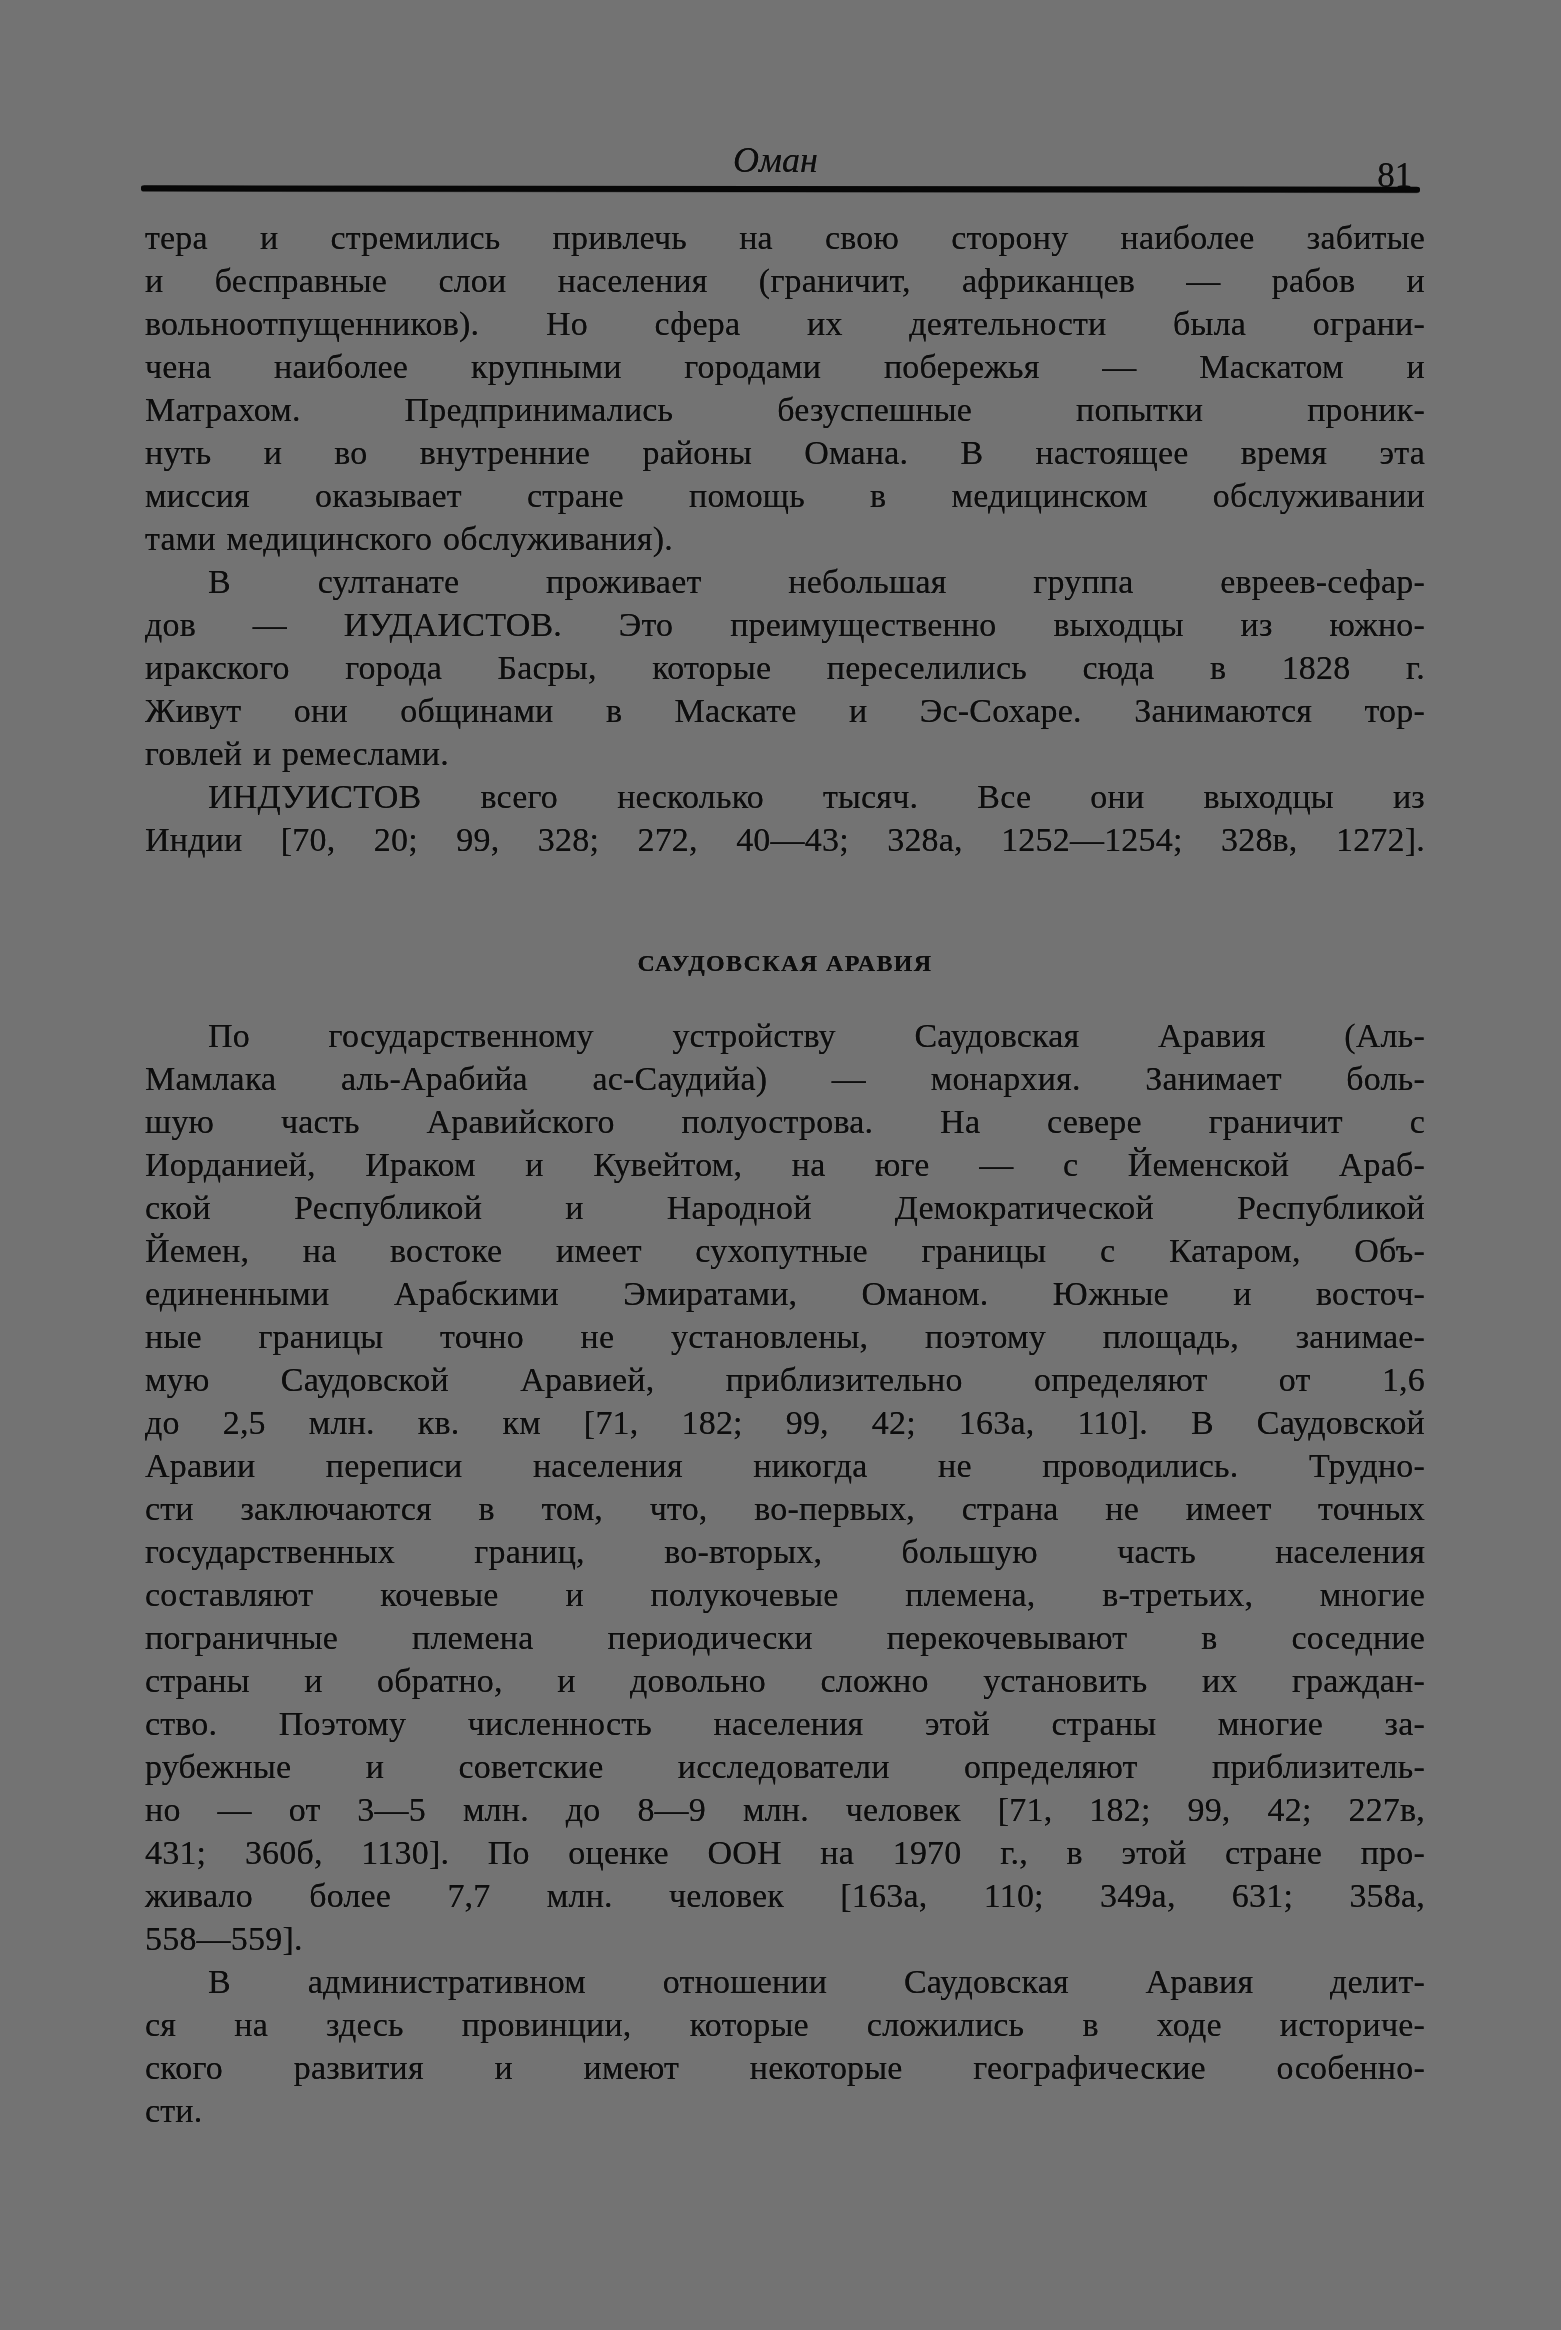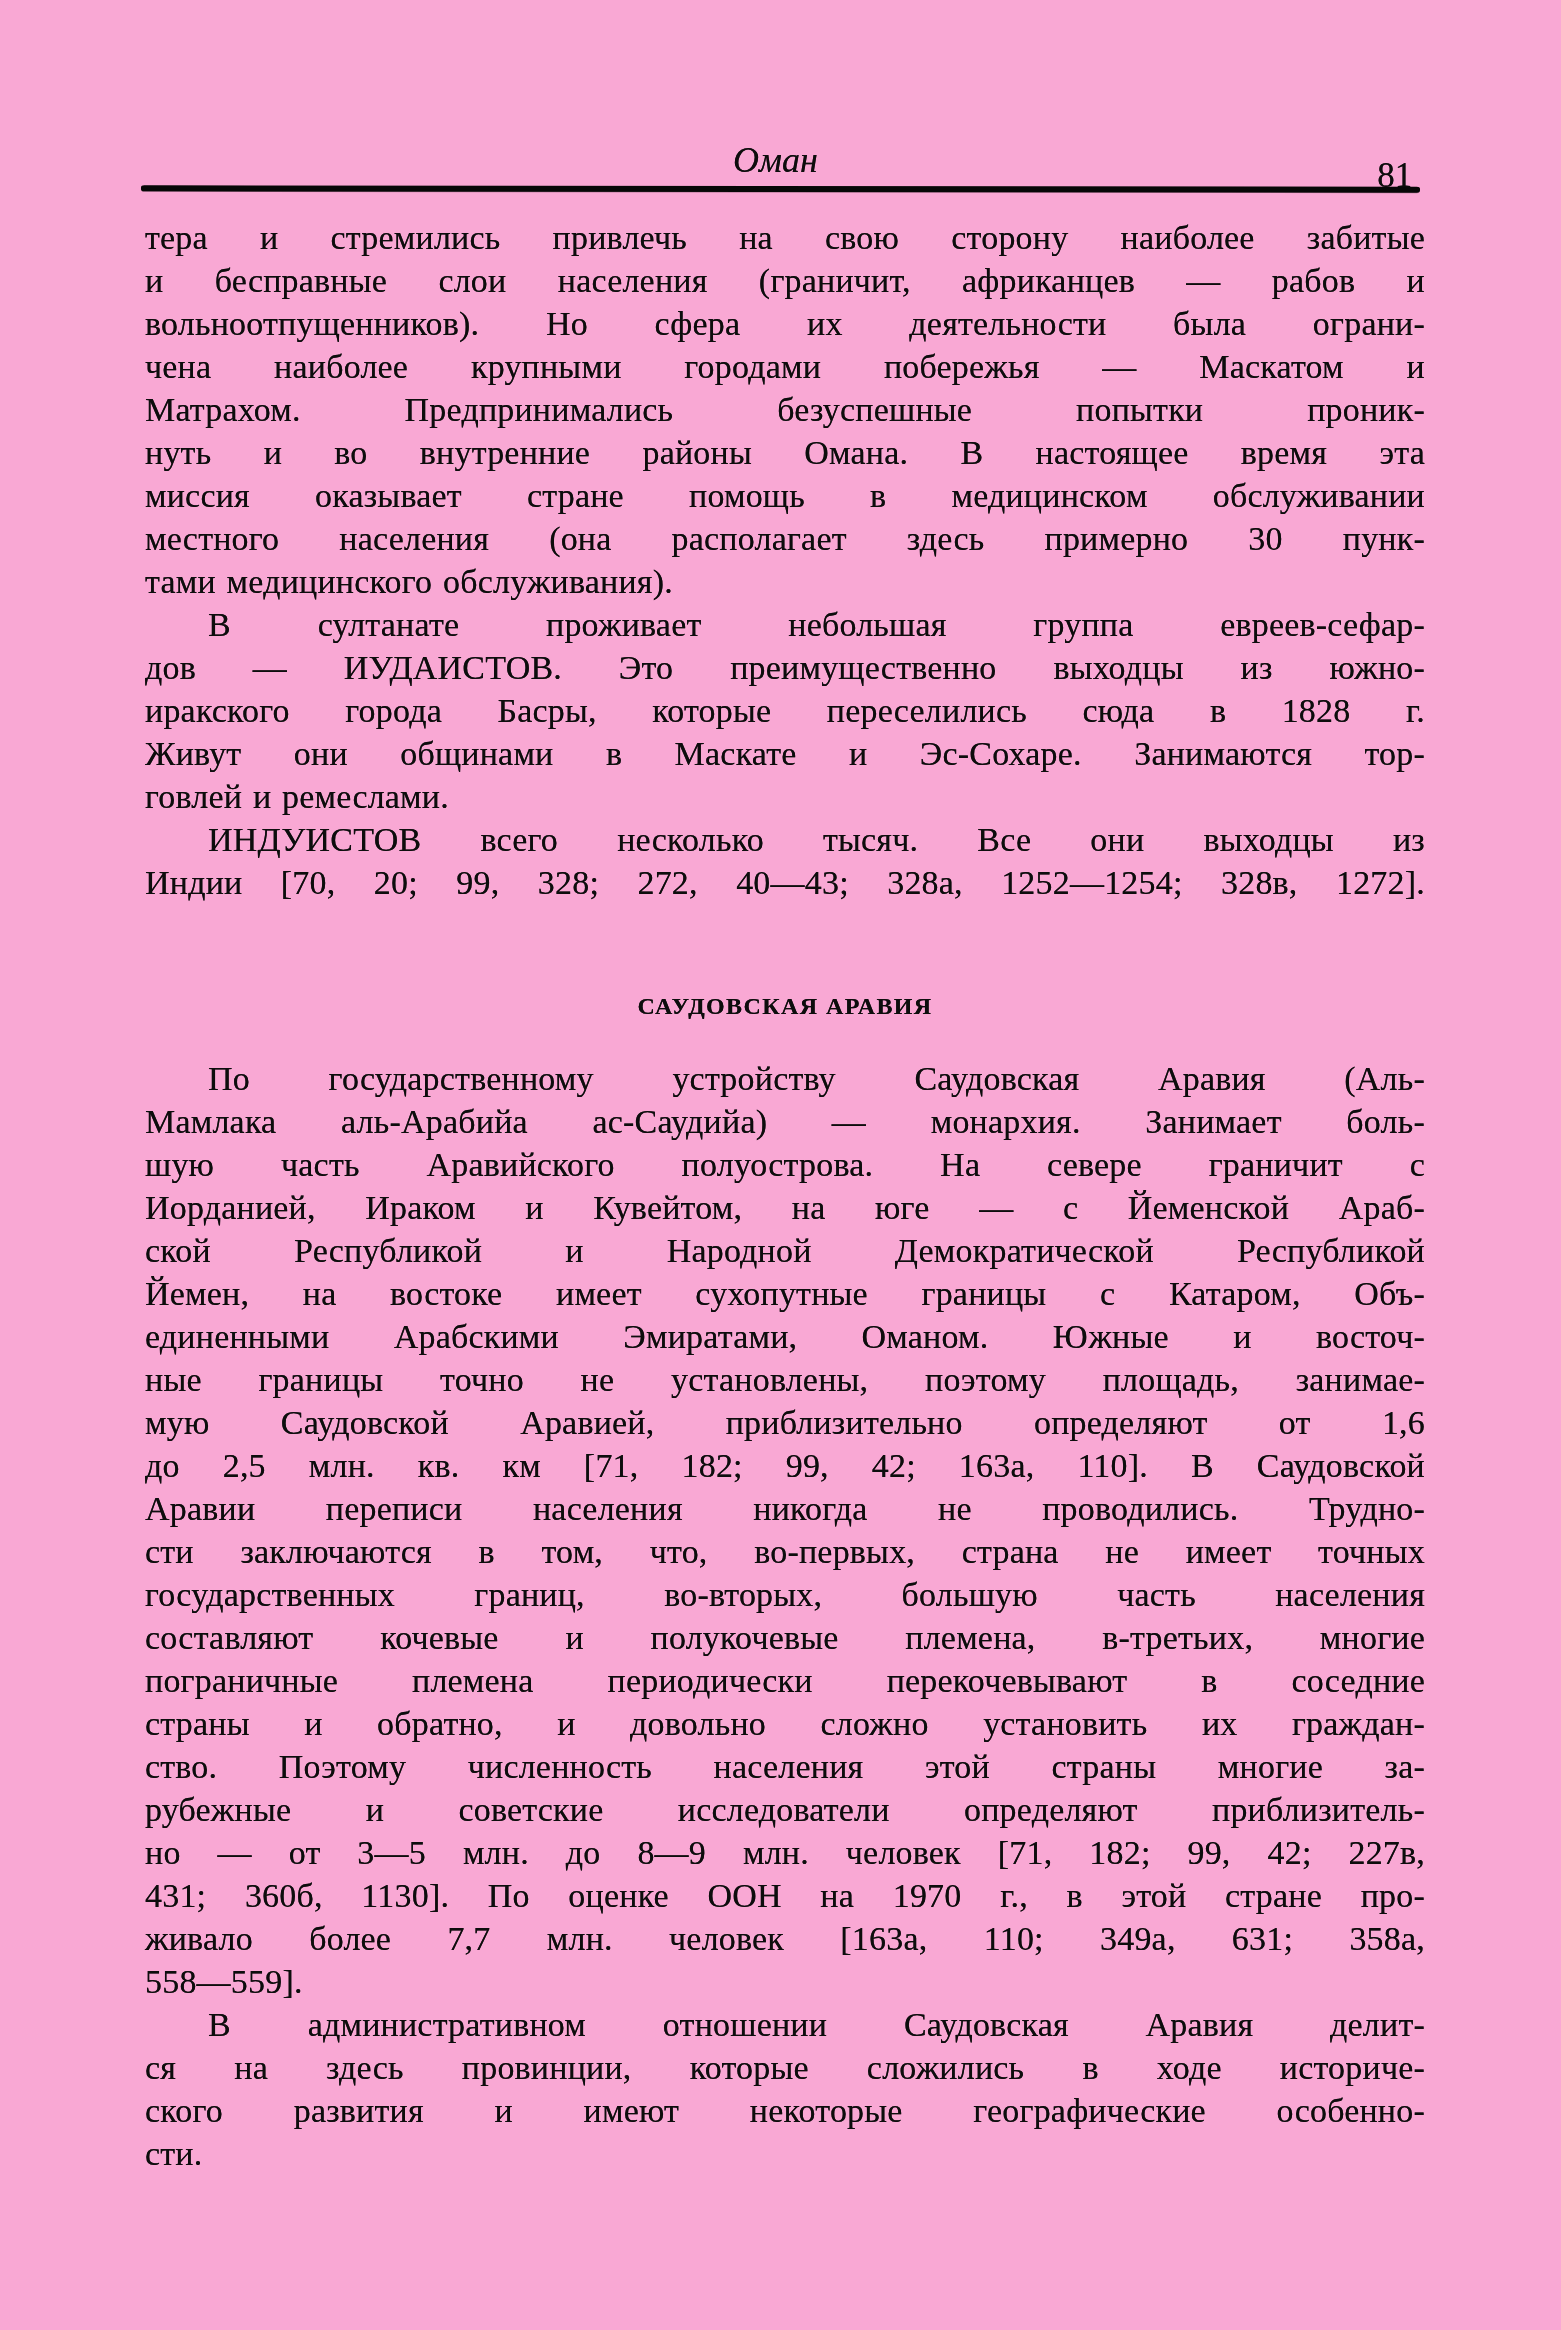--- a/index.html
+++ b/index.html
@@ -4,21 +4,21 @@
 <style>
   html, body {
     margin: 0;
     padding: 0;
     background: #ffffff;
   }
   .page {
     position: relative;
     width: 1561px;
     height: 2330px;
-    background: #f9a8d4;
+    background: #737373;
     font-family: "Liberation Serif", "DejaVu Serif", serif;
     color: #0d0d0d;
     overflow: hidden;
   }
   .running-head {
     position: absolute;
     top: 138px;
     left: 141px;
     width: 1279px;
     height: 44px;
@@ -94,21 +94,20 @@
   <div class="head-rule"></div>
   <div class="content">
       <div class="paragraph">
         <div class="line"><span>тера и стремились привлечь на свою сторону наиболее забитые</span></div>
         <div class="line"><span>и бесправные слои населения (граничит, африканцев — рабов и</span></div>
         <div class="line"><span>вольноотпущенников). Но сфера их деятельности была ограни-</span></div>
         <div class="line"><span>чена наиболее крупными городами побережья — Маскатом и</span></div>
         <div class="line"><span>Матрахом. Предпринимались безуспешные попытки проник-</span></div>
         <div class="line"><span>нуть и во внутренние районы Омана. В настоящее время эта</span></div>
         <div class="line"><span>миссия оказывает стране помощь в медицинском обслуживании</span></div>
-        <div class="line"><span>местного населения (она располагает здесь примерно 30 пунк-</span></div>
         <div class="line last"><span>тами медицинского обслуживания).</span></div>
       </div>
       <div class="paragraph">
         <div class="line indent"><span>В султанате проживает небольшая группа евреев-сефар-</span></div>
         <div class="line"><span>дов — ИУДАИСТОВ. Это преимущественно выходцы из южно-</span></div>
         <div class="line"><span>иракского города Басры, которые переселились сюда в 1828 г.</span></div>
         <div class="line"><span>Живут они общинами в Маскате и Эс-Сохаре. Занимаются тор-</span></div>
         <div class="line last"><span>говлей и ремеслами.</span></div>
       </div>
       <div class="paragraph">

